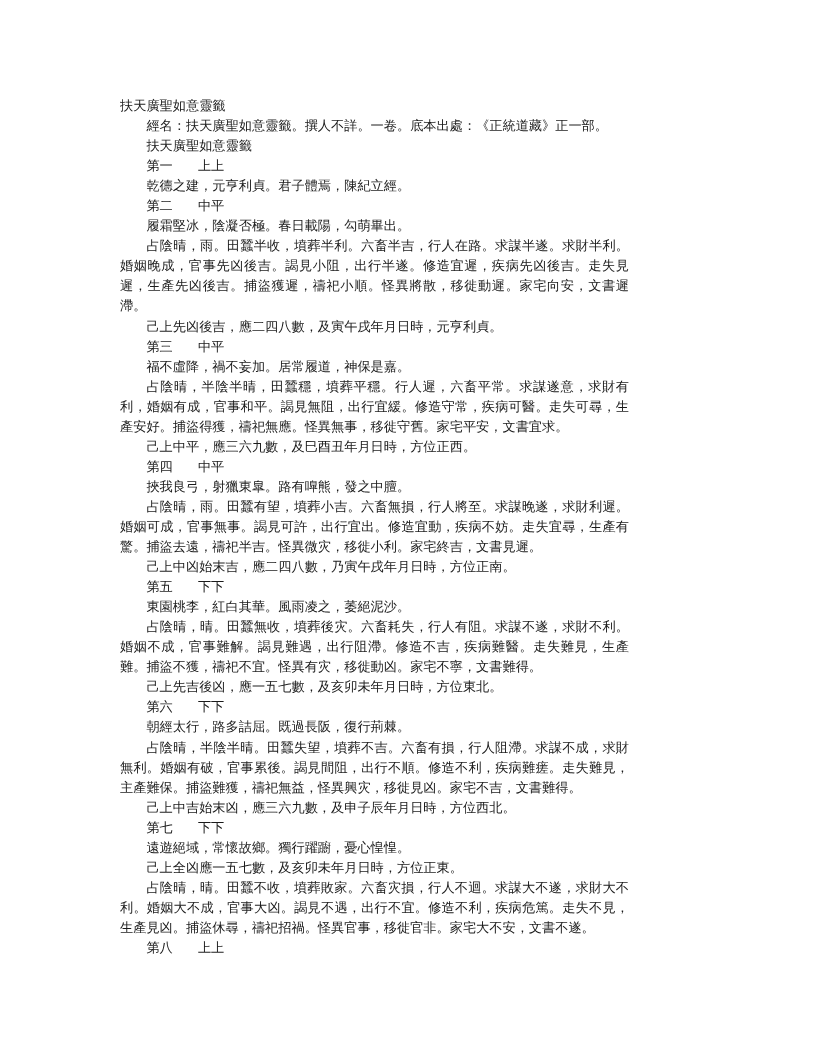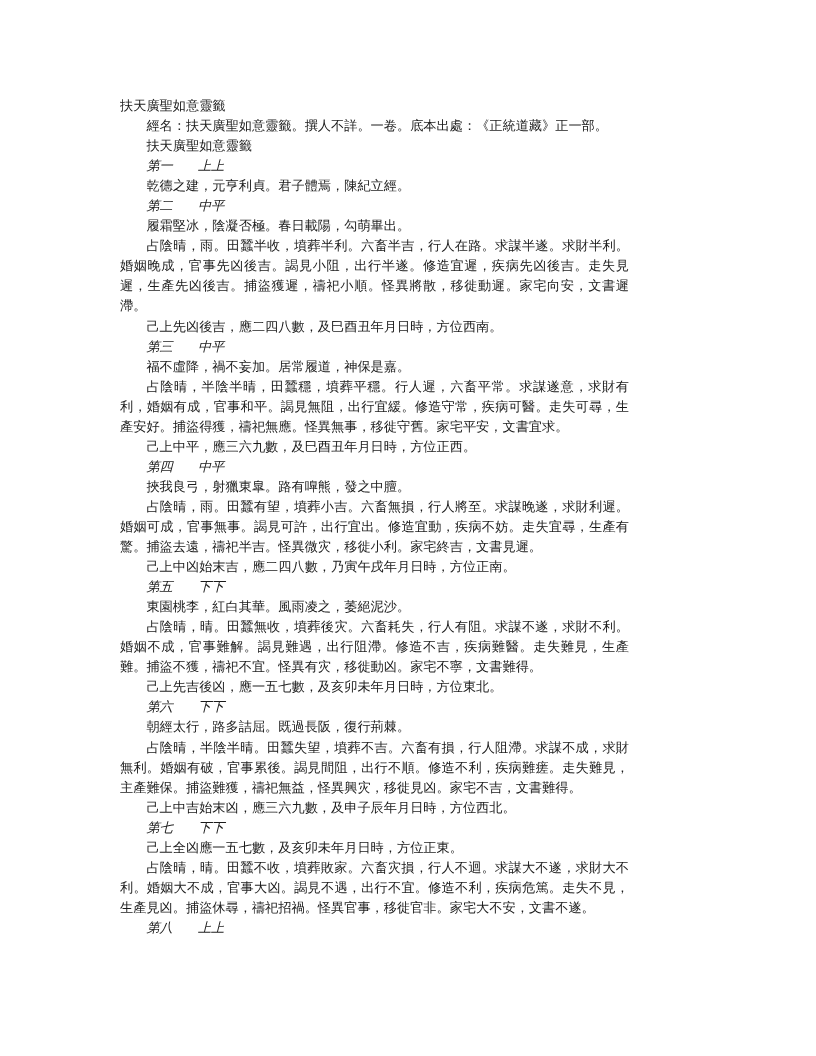--- a/index.html
+++ b/index.html
@@ -47,42 +47,41 @@
     margin: 0;
     padding: 0;
     text-indent: 0;
   }
   
   .entry-head {
     margin: 0;
     padding: 0;
     text-indent: 2em;
     white-space: pre;
-    font-style: italic;
   }
 </style>
 </head>
 <body>
 
 <div class="page">
   <div class="doc-body">
 
     <div class="line title-line">扶天廣聖如意靈籤</div>
 
     <div class="para">經名：扶天廣聖如意靈籤。撰人不詳。一卷。底本出處：《正統道藏》正一部。</div>
 
     <div class="para">扶天廣聖如意靈籤</div>
 
     <div class="entry-head"><span>第一</span><span>      </span><span>上上</span></div>
     <div class="para">乾德之建，元亨利貞。君子體焉，陳紀立經。</div>
 
     <div class="entry-head"><span>第二</span><span>      </span><span>中平</span></div>
     <div class="para">履霜堅冰，陰凝否極。春日載陽，勾萌畢出。</div>
     <div class="para">占陰晴，雨。田蠶半收，墳葬半利。六畜半吉，行人在路。求謀半遂。求財半利。婚姻晚成，官事先凶後吉。謁見小阻，出行半遂。修造宜遲，疾病先凶後吉。走失見遲，生產先凶後吉。捕盜獲遲，禱祀小順。怪異將散，移徙動遲。家宅向安，文書遲滯。</div>
-    <div class="para">己上先凶後吉，應二四八數，及巳酉丑年月日時，方位西南。</div>
+    <div class="para">己上先凶後吉，應二四八數，及寅午戌年月日時，元亨利貞。</div>
 
     <div class="entry-head"><span>第三</span><span>      </span><span>中平</span></div>
     <div class="para">福不虛降，禍不妄加。居常履道，神保是嘉。</div>
     <div class="para">占陰晴，半陰半晴，田蠶穩，墳葬平穩。行人遲，六畜平常。求謀遂意，求財有利，婚姻有成，官事和平。謁見無阻，出行宜緩。修造守常，疾病可醫。走失可尋，生產安好。捕盜得獲，禱祀無應。怪異無事，移徙守舊。家宅平安，文書宜求。</div>
     <div class="para">己上中平，應三六九數，及巳酉丑年月日時，方位正西。</div>
 
     <div class="entry-head"><span>第四</span><span>      </span><span>中平</span></div>
     <div class="para">挾我良弓，射獵東皐。路有嘷熊，發之中膻。</div>
     <div class="para">占陰晴，雨。田蠶有望，墳葬小吉。六畜無損，行人將至。求謀晚遂，求財利遲。婚姻可成，官事無事。謁見可許，出行宜出。修造宜動，疾病不妨。走失宜尋，生產有驚。捕盜去遠，禱祀半吉。怪異微灾，移徙小利。家宅終吉，文書見遲。</div>
     <div class="para">己上中凶始末吉，應二四八數，乃寅午戌年月日時，方位正南。</div>
@@ -91,19 +90,20 @@
     <div class="para">東園桃李，紅白其華。風雨凌之，萎絕泥沙。</div>
     <div class="para">占陰晴，晴。田蠶無收，墳葬後灾。六畜耗失，行人有阻。求謀不遂，求財不利。婚姻不成，官事難解。謁見難遇，出行阻滯。修造不吉，疾病難醫。走失難見，生產難。捕盜不獲，禱祀不宜。怪異有灾，移徙動凶。家宅不寧，文書難得。</div>
     <div class="para">己上先吉後凶，應一五七數，及亥卯未年月日時，方位東北。</div>
 
     <div class="entry-head"><span>第六</span><span>      </span><span>下下</span></div>
     <div class="para">朝經太行，路多詰屈。既過長阪，復行荊棘。</div>
     <div class="para">占陰晴，半陰半晴。田蠶失望，墳葬不吉。六畜有損，行人阻滯。求謀不成，求財無利。婚姻有破，官事累後。謁見間阻，出行不順。修造不利，疾病難瘥。走失難見，主產難保。捕盜難獲，禱祀無益，怪異興灾，移徙見凶。家宅不吉，文書難得。</div>
     <div class="para">己上中吉始末凶，應三六九數，及申子辰年月日時，方位西北。</div>
 
     <div class="entry-head"><span>第七</span><span>      </span><span>下下</span></div>
+    <div class="para">遠遊絕域，常懷故鄉。獨行躍躕，憂心惶惶。</div>
     <div class="para">己上全凶應一五七數，及亥卯未年月日時，方位正東。</div>
     <div class="para">占陰晴，晴。田蠶不收，墳葬敗家。六畜灾損，行人不迴。求謀大不遂，求財大不利。婚姻大不成，官事大凶。謁見不遇，出行不宜。修造不利，疾病危篤。走失不見，生產見凶。捕盜休尋，禱祀招禍。怪異官事，移徙官非。家宅大不安，文書不遂。</div>
 
     <div class="entry-head"><span>第八</span><span>      </span><span>上上</span></div>
 
   </div>
 </div>
 
 </body></html>

